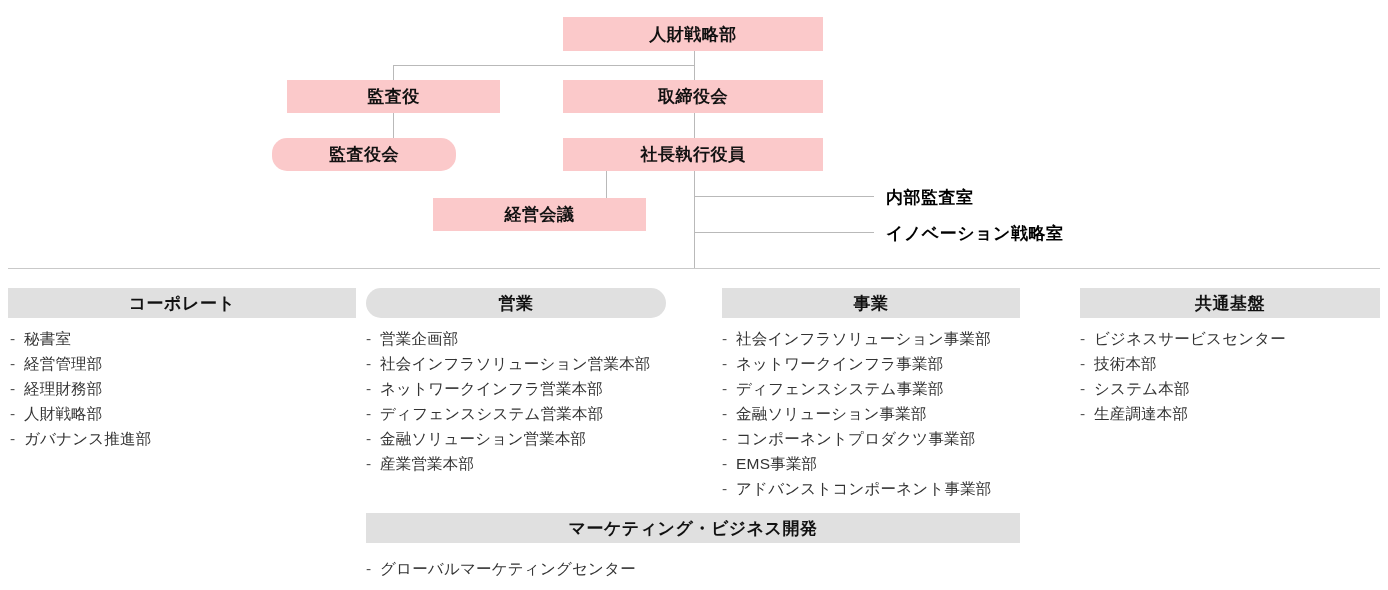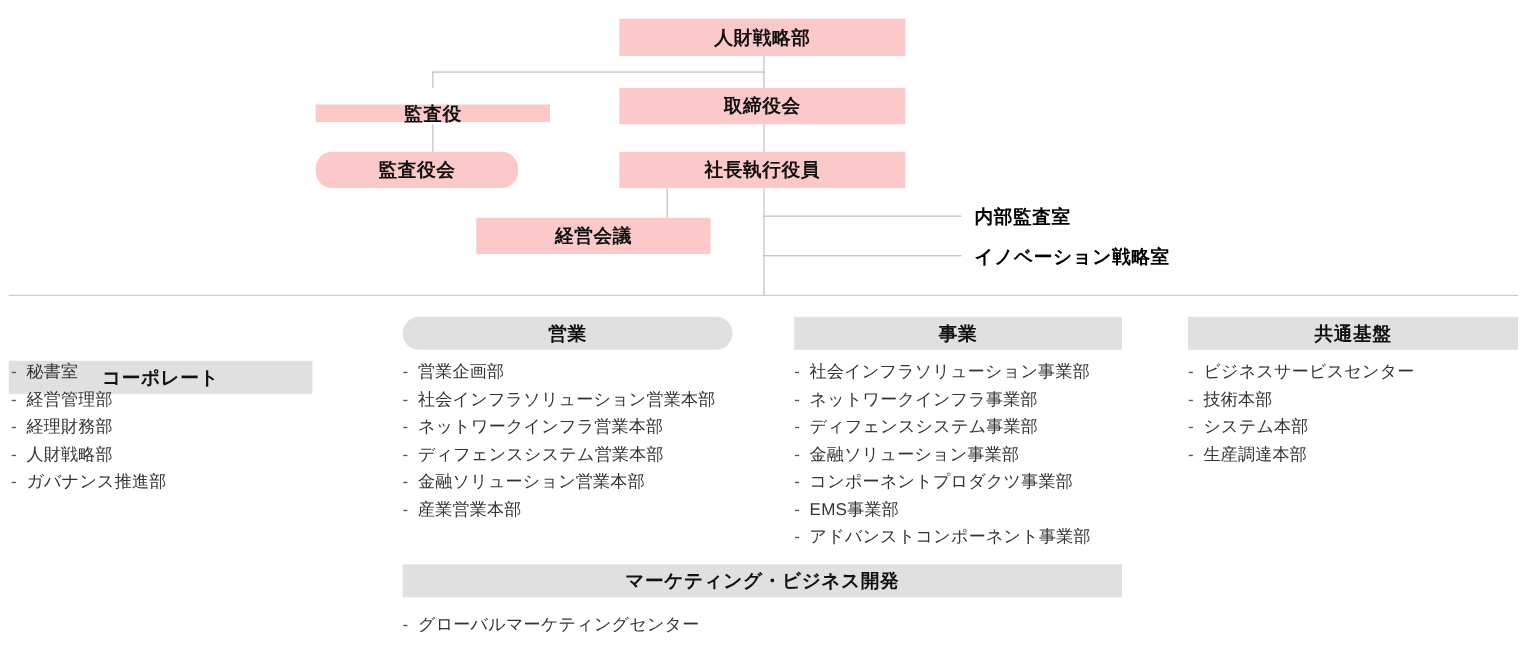--- a/index.html
+++ b/index.html
@@ -122,50 +122,50 @@
 
   <div class="conn v" style="left:606px; top:171px; height:27px;"></div>
 
   <div class="conn h" style="left:694px; top:196px; width:180px;"></div>
   <div class="conn h" style="left:694px; top:232px; width:180px;"></div>
 
   <div class="gov-box" style="left:563px; top:17px; width:260px; height:34px;">
     <span>人財戦略部</span>
   </div>
 
-  <div class="gov-box" style="left:287px; top:80px; width:213px; height:16px;margin-top:15px;">
+  <div class="gov-box" style="left:287px; top:80px; width:213px; height:33px;">
     <span>監査役</span>
   </div>
 
   <div class="gov-box" style="left:563px; top:80px; width:260px; height:33px;">
     <span>取締役会</span>
   </div>
 
-  <div class="gov-box" style="left:287px; top:138px; width:184px; height:33px;border-radius:15px;">
+  <div class="gov-box" style="left:272px; top:138px; width:184px; height:33px;border-radius:15px;">
     <span>監査役会</span>
   </div>
 
   <div class="gov-box" style="left:563px; top:138px; width:260px; height:33px;">
     <span>社長執行役員</span>
   </div>
 
   <div class="gov-box" style="left:433px; top:198px; width:213px; height:33px;">
     <span>経営会議</span>
   </div>
 
   <div class="staff-label" style="left:886px; top:186px;">
     <span>内部監査室</span>
   </div>
   <div class="staff-label" style="left:886px; top:222px;">
     <span>イノベーション戦略室</span>
   </div>
 
   <div class="divider" style="top:268px;"></div>
 
-  <div class="col-header" style="left:8px; top:288px; width:276px;margin-top:40px;">
+  <div class="col-header" style="left:8px; top:288px; width:348px;">
     <span>コーポレート</span>
   </div>
   <ul class="col-list" style="left:10px; top:326px; width:300px;">
     <li><span class="dash">-</span><span>秘書室</span></li>
     <li><span class="dash">-</span><span>経営管理部</span></li>
     <li><span class="dash">-</span><span>経理財務部</span></li>
     <li><span class="dash">-</span><span>人財戦略部</span></li>
     <li><span class="dash">-</span><span>ガバナンス推進部</span></li>
   </ul>
 

